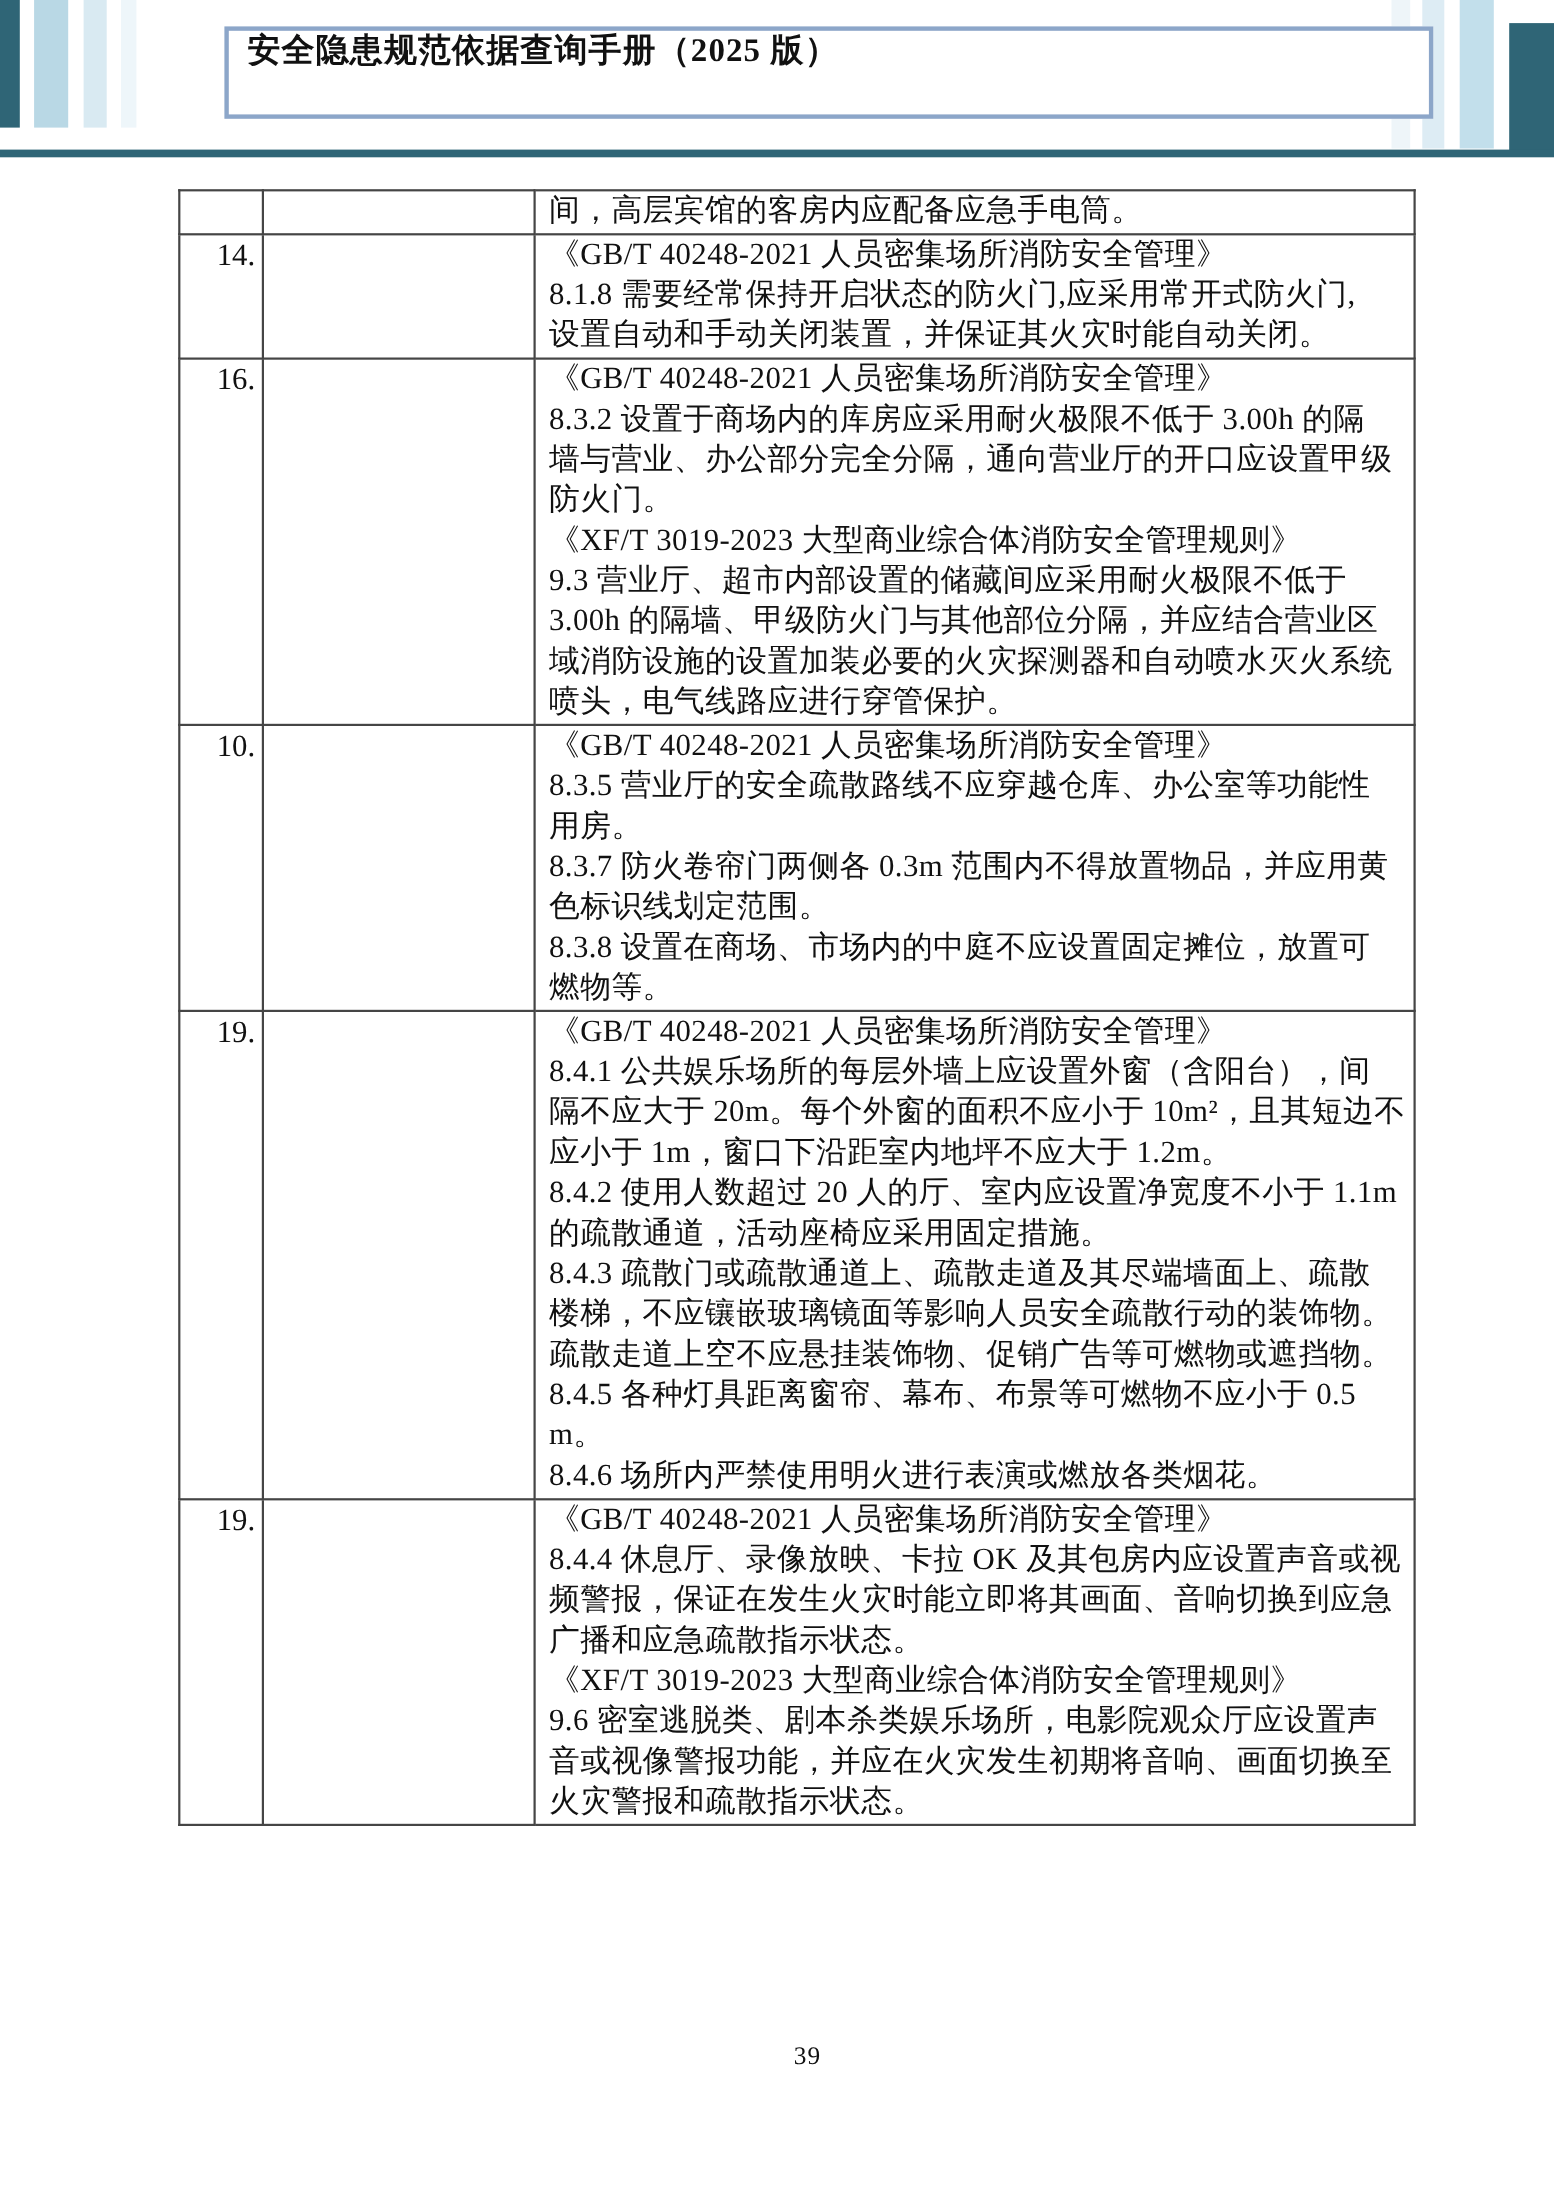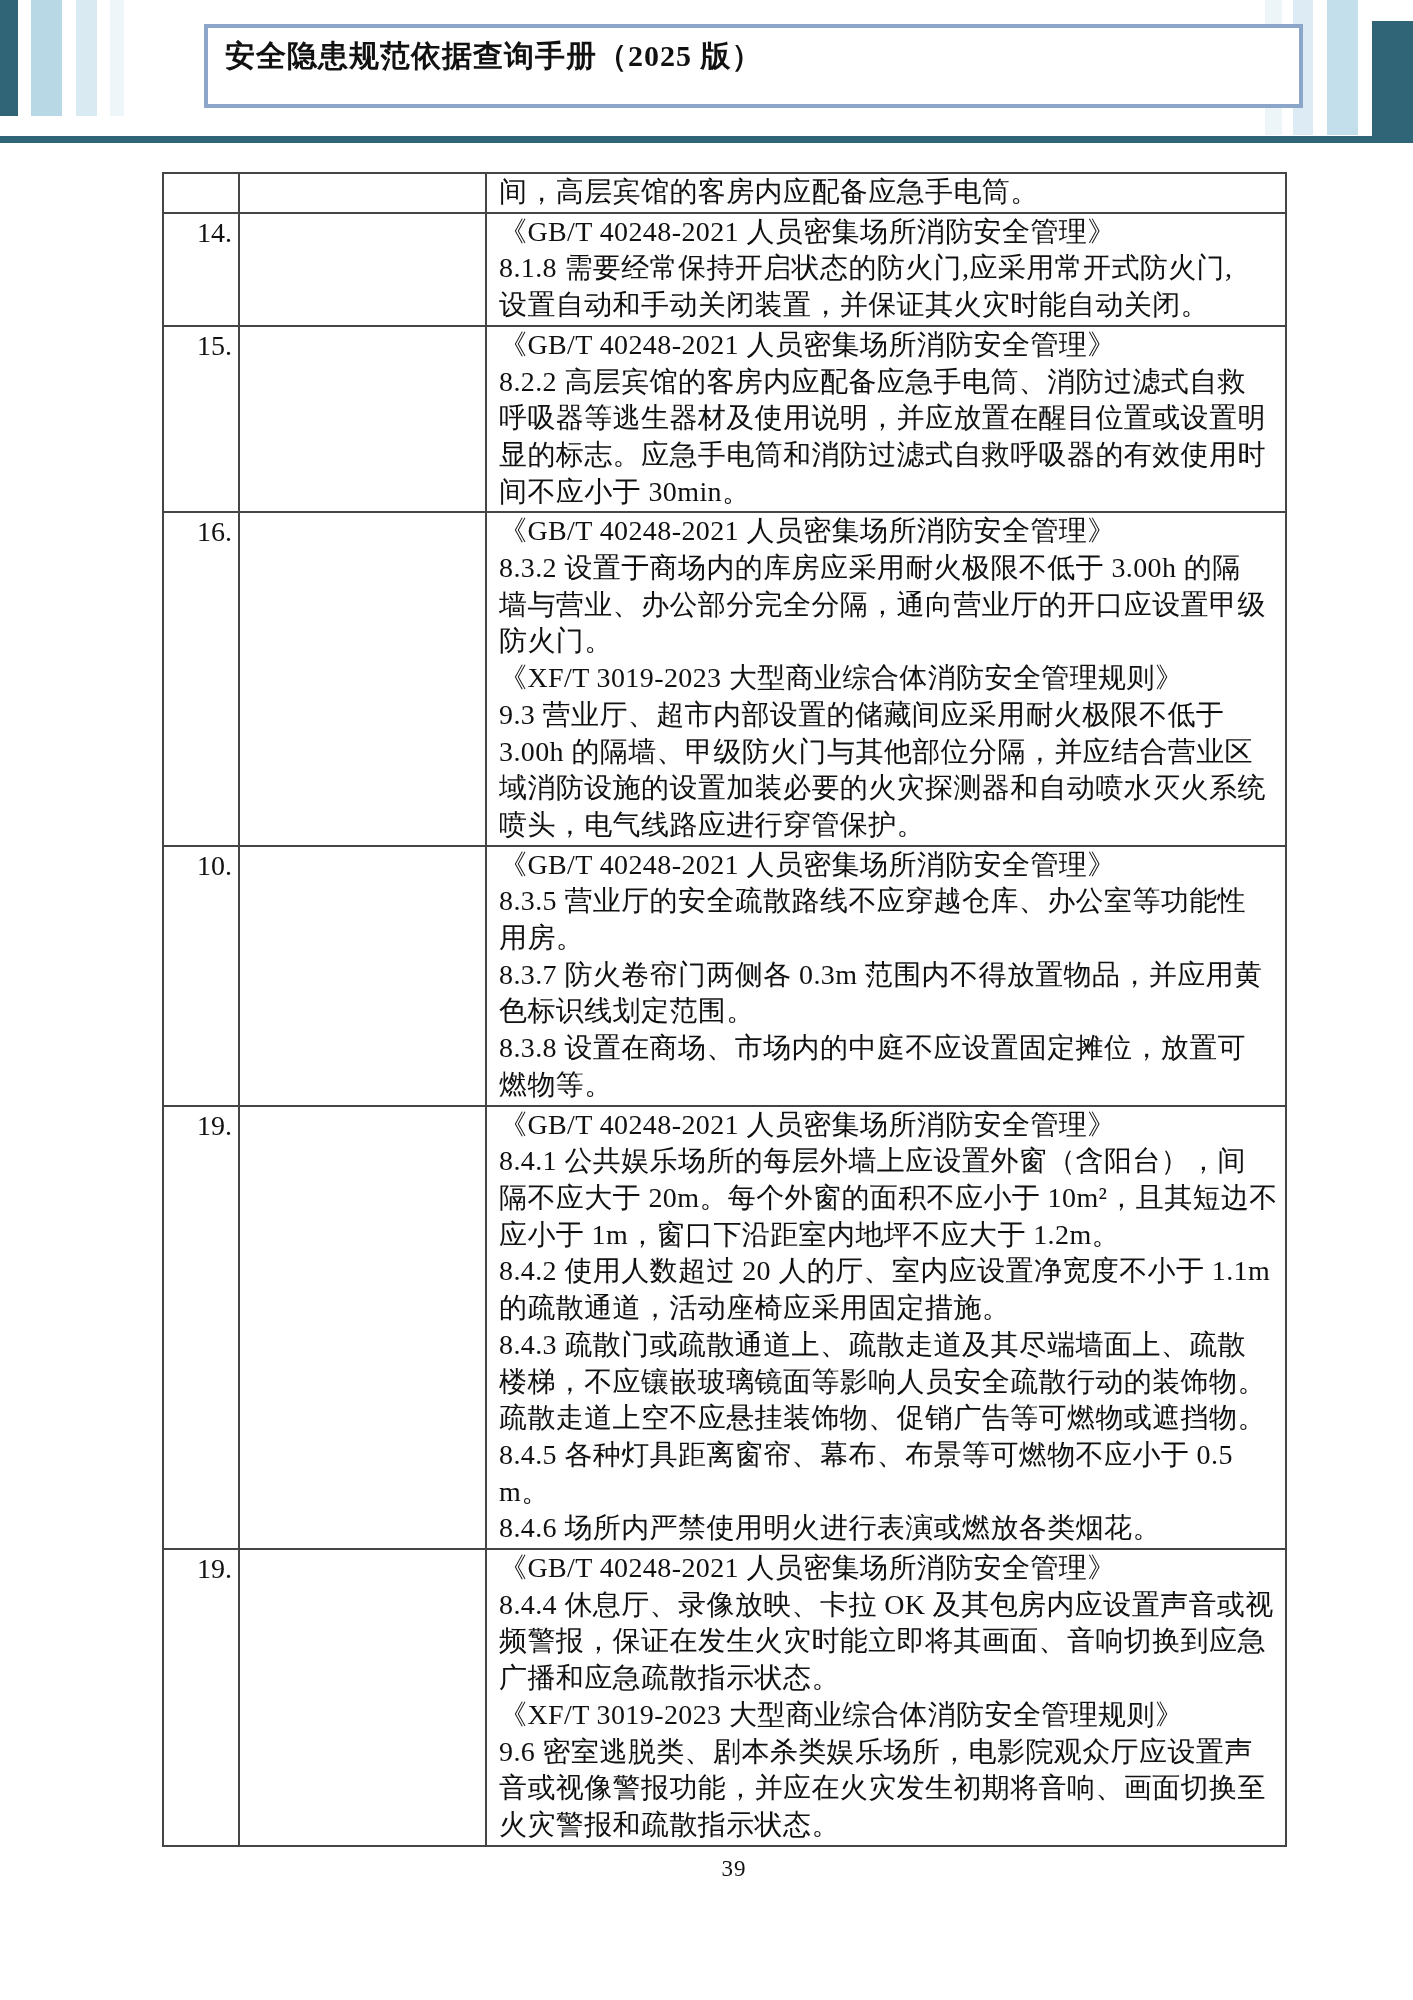--- a/index.html
+++ b/index.html
@@ -18,21 +18,21 @@
   .bar-r2{left:1293px;width:20px;height:135px;background:#ddecf4;}
   .bar-r3{left:1327px;width:31px;height:135px;background:#c2dfeb;}
   .bar-r4{left:1372px;top:21px;width:41px;height:117px;background:#2f6576;}
   .header-rule{position:absolute;left:0;top:136px;width:1413px;height:7px;background:#2f6576;}
   
   .title-box{
     position:absolute;left:204px;top:24px;width:1099px;height:84px;
     box-sizing:border-box;border:4px solid #8ca6c9;background:#fff;
   }
   .title-box .title{
-    margin:0;padding:11px 0 0 17px;
+    margin:0;padding:1px 0 0 17px;
     font-size:30px;font-weight:bold;letter-spacing:1px;line-height:34px;
     white-space:nowrap;
   }
   
   .reg-table{
     position:absolute;left:162px;top:172px;width:1123px;
     border-collapse:collapse;table-layout:fixed;
   }
   .reg-table td{
     border:2px solid #454545;vertical-align:top;
@@ -80,29 +80,20 @@
         <td class="content">间，高层宾馆的客房内应配备应急手电筒。</td>
       </tr>
       <tr>
         <td class="num">14.</td>
         <td class="mid"></td>
         <td class="content">《GB/T 40248-2021 人员密集场所消防安全管理》
 8.1.8 需要经常保持开启状态的防火门,应采用常开式防火门,
 设置自动和手动关闭装置，并保证其火灾时能自动关闭。</td>
       </tr>
       <tr>
-        <td class="num">15.</td>
-        <td class="mid"></td>
-        <td class="content">《GB/T 40248-2021 人员密集场所消防安全管理》
-8.2.2 高层宾馆的客房内应配备应急手电筒、消防过滤式自救
-呼吸器等逃生器材及使用说明，并应放置在醒目位置或设置明
-显的标志。应急手电筒和消防过滤式自救呼吸器的有效使用时
-间不应小于 30min。</td>
-      </tr>
-      <tr>
         <td class="num">16.</td>
         <td class="mid"></td>
         <td class="content">《GB/T 40248-2021 人员密集场所消防安全管理》
 8.3.2 设置于商场内的库房应采用耐火极限不低于 3.00h 的隔
 墙与营业、办公部分完全分隔，通向营业厅的开口应设置甲级
 防火门。
 《XF/T 3019-2023 大型商业综合体消防安全管理规则》
 9.3 营业厅、超市内部设置的储藏间应采用耐火极限不低于
 3.00h 的隔墙、甲级防火门与其他部位分隔，并应结合营业区
 域消防设施的设置加装必要的火灾探测器和自动喷水灭火系统

